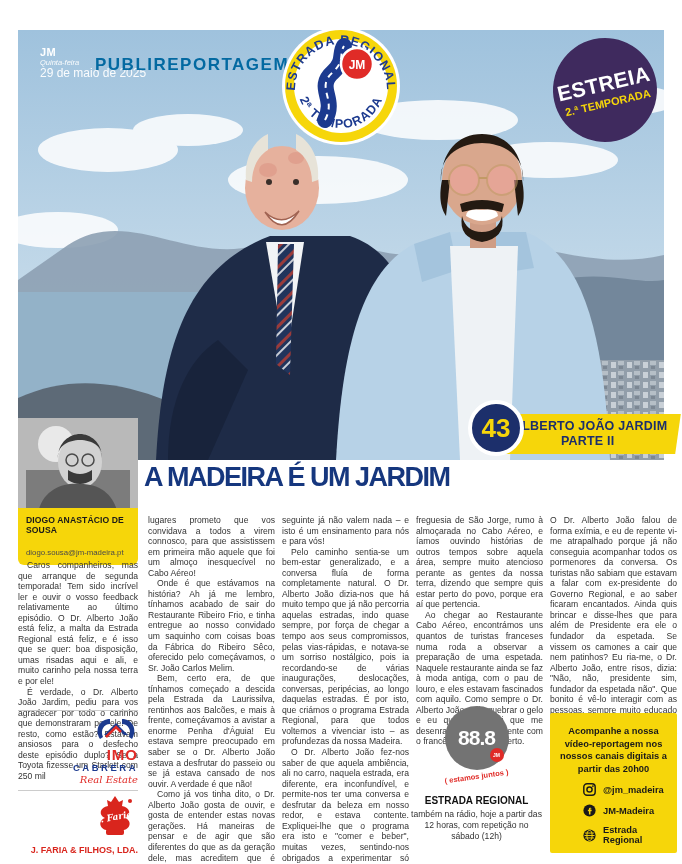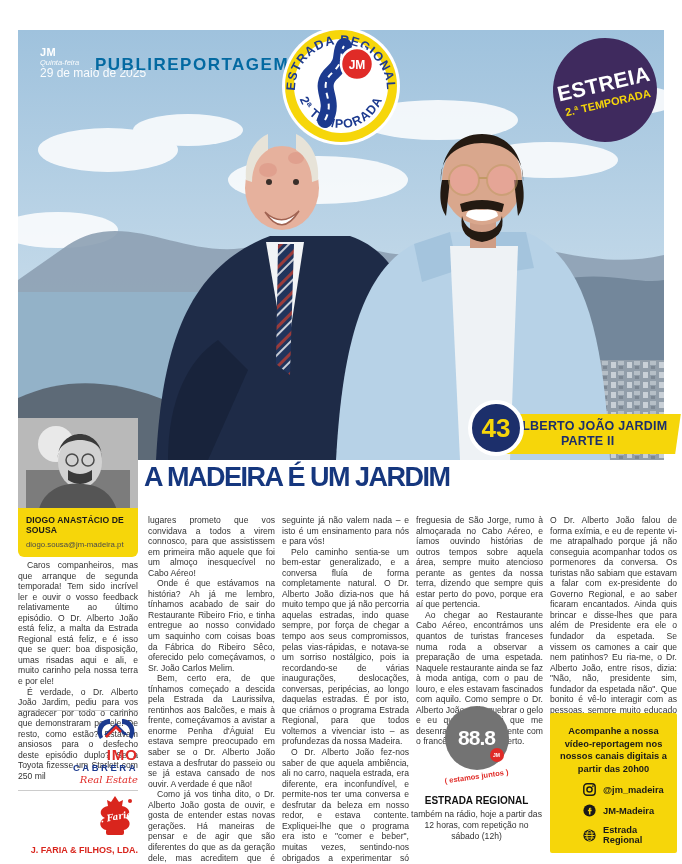--- a/index.html
+++ b/index.html
@@ -53,21 +53,21 @@
   }
   #headline .hl-light { font-weight:700; }
   #headline .hl-bold { font-weight:900; }
 
   
   #author-card { position:absolute; left:18px; top:418px; width:120px; }
   #author-photo { width:120px; height:96px; position:relative; overflow:hidden; }
   #author-photo svg { display:block; width:100%; height:100%; }
   #author-label { padding:7px 8px 8px 8px; margin-top:-6px; position:relative; border-radius:0 0 6px 6px; }
   #author-label .name { font-size:8.6px; font-weight:800; color:#1a1a1a; letter-spacing:.1px; }
-  #author-label .email { font-size:7.8px; color:#4a4a4a; margin-top:5px; }
+  #author-label .email { font-size:7.8px; color:#4a4a4a; margin-top:13px; }
 
   
   .textcol {
     position:absolute; top:515px; width:127px;
     font-size:8.6px; line-height:10.55px; color:#333333; text-align:justify;
   }
   .textcol p { text-indent:9px; }
   .textcol p.cont { text-indent:0; }
   #intro-col { left:18px; top:560px; width:120px; }
   #col1 { left:148px; }

